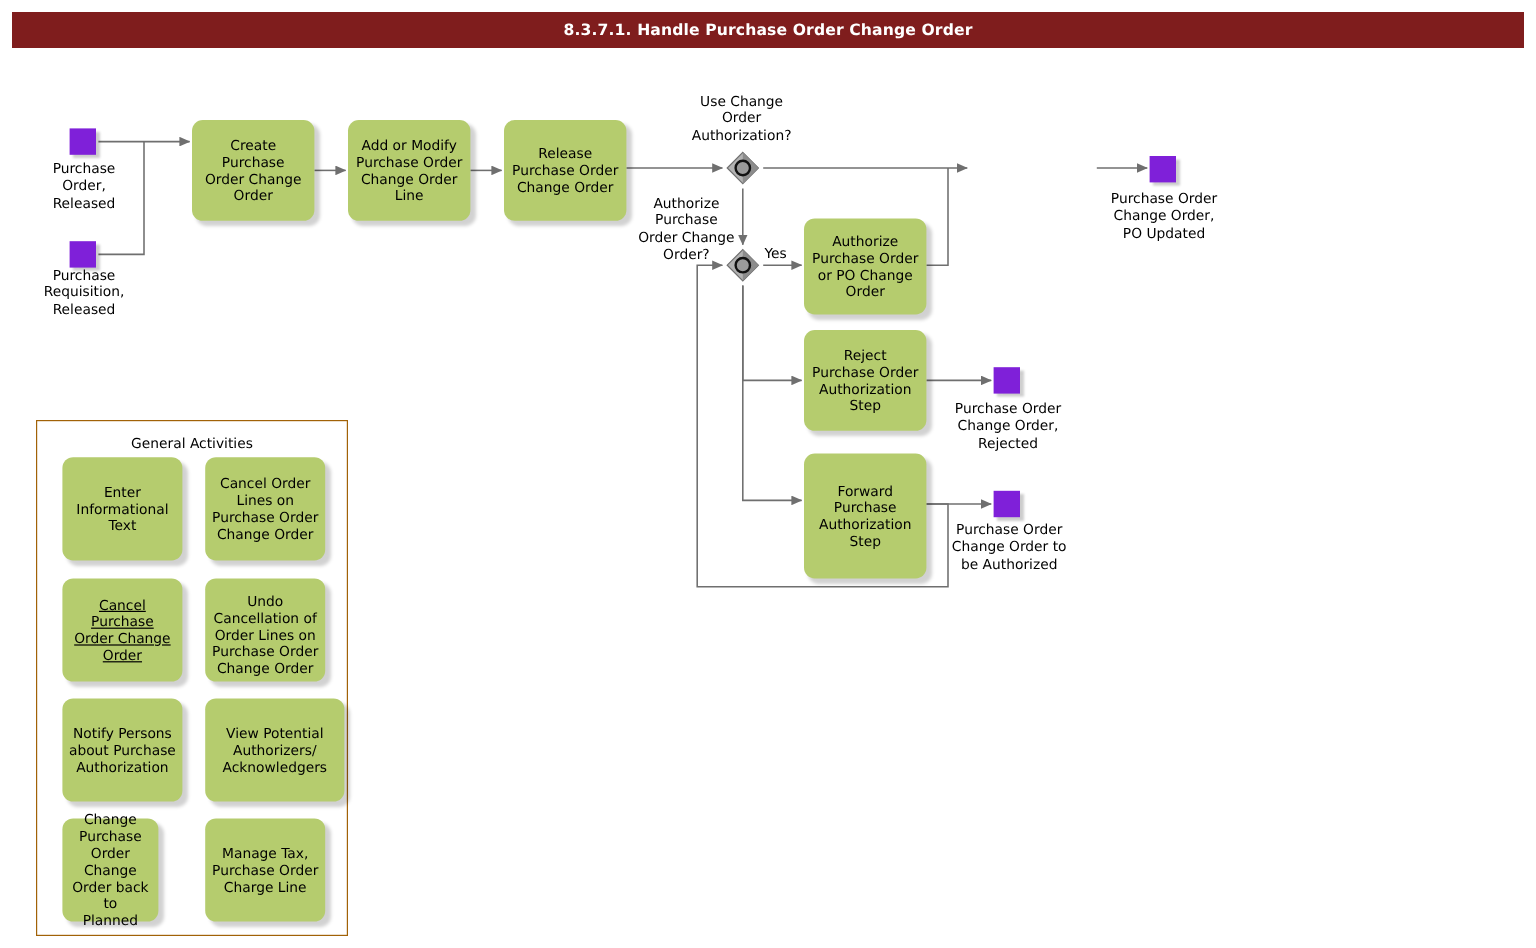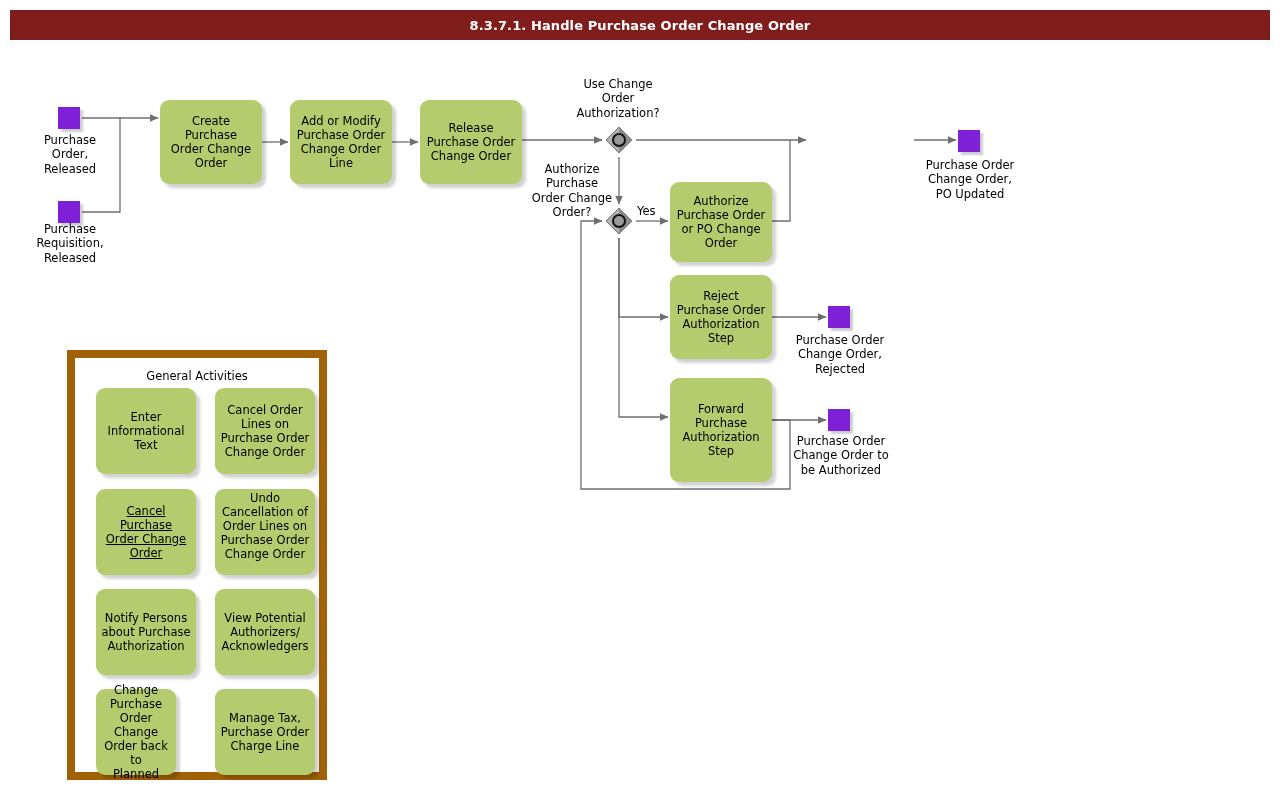--- a/index.html
+++ b/index.html
@@ -96,24 +96,23 @@
     color: #000000;
   }
 
   
   #legend {
     position: absolute;
     left: 30px;
     top: 350px;
     width: 260px;
     height: 430px;
-    border: 8px solid #a16207;
+    border: 1px solid #a16207;
     background: #ffffff;
     box-sizing: border-box;
-    margin-left: 37px;
   }
   #legend-title {
     position: absolute;
     left: 0; top: 11px;
     width: 100%;
     text-align: center;
     font-size: 11.5px;
     color: #000000;
   }
   .legend-task {
@@ -122,21 +121,21 @@
     border-radius: 9px;
     box-shadow: 4px 4px 3px rgba(0,0,0,0.18);
     display: flex;
     align-items: center;
     justify-content: center;
     text-align: center;
     font-size: 11.5px;
     line-height: 1.22;
     color: #000000;
     box-sizing: border-box;
-    padding: 14px 3px;
+    padding: 4px 3px;
   }
   .legend-task span { display:block; white-space: pre-line; }
 </style>
 </head>
 <body>
 
 <div id="page">
 
   <div id="title-bar">8.3.7.1. Handle Purchase Order Change Order</div>
 
@@ -298,21 +297,21 @@
 Order Lines on
 Purchase Order
 Change Order</span>
     </div>
 
     <div class="legend-task" style="left:21px; top:231px; width:100px; height:86px;">
       <span>Notify Persons
 about Purchase
 Authorization</span>
     </div>
-    <div class="legend-task" style="left:140px; top:231px; width:100px; height:86px;">
+    <div class="legend-task" style="left:140px; top:231px; width:116px; height:86px;">
       <span>View Potential
 Authorizers/
 Acknowledgers</span>
     </div>
 
     <div class="legend-task" style="left:21px; top:331px; width:80px; height:86px;text-align:center;">
       <span>Change Purchase
 Order Change
 Order back to
 Planned</span>

